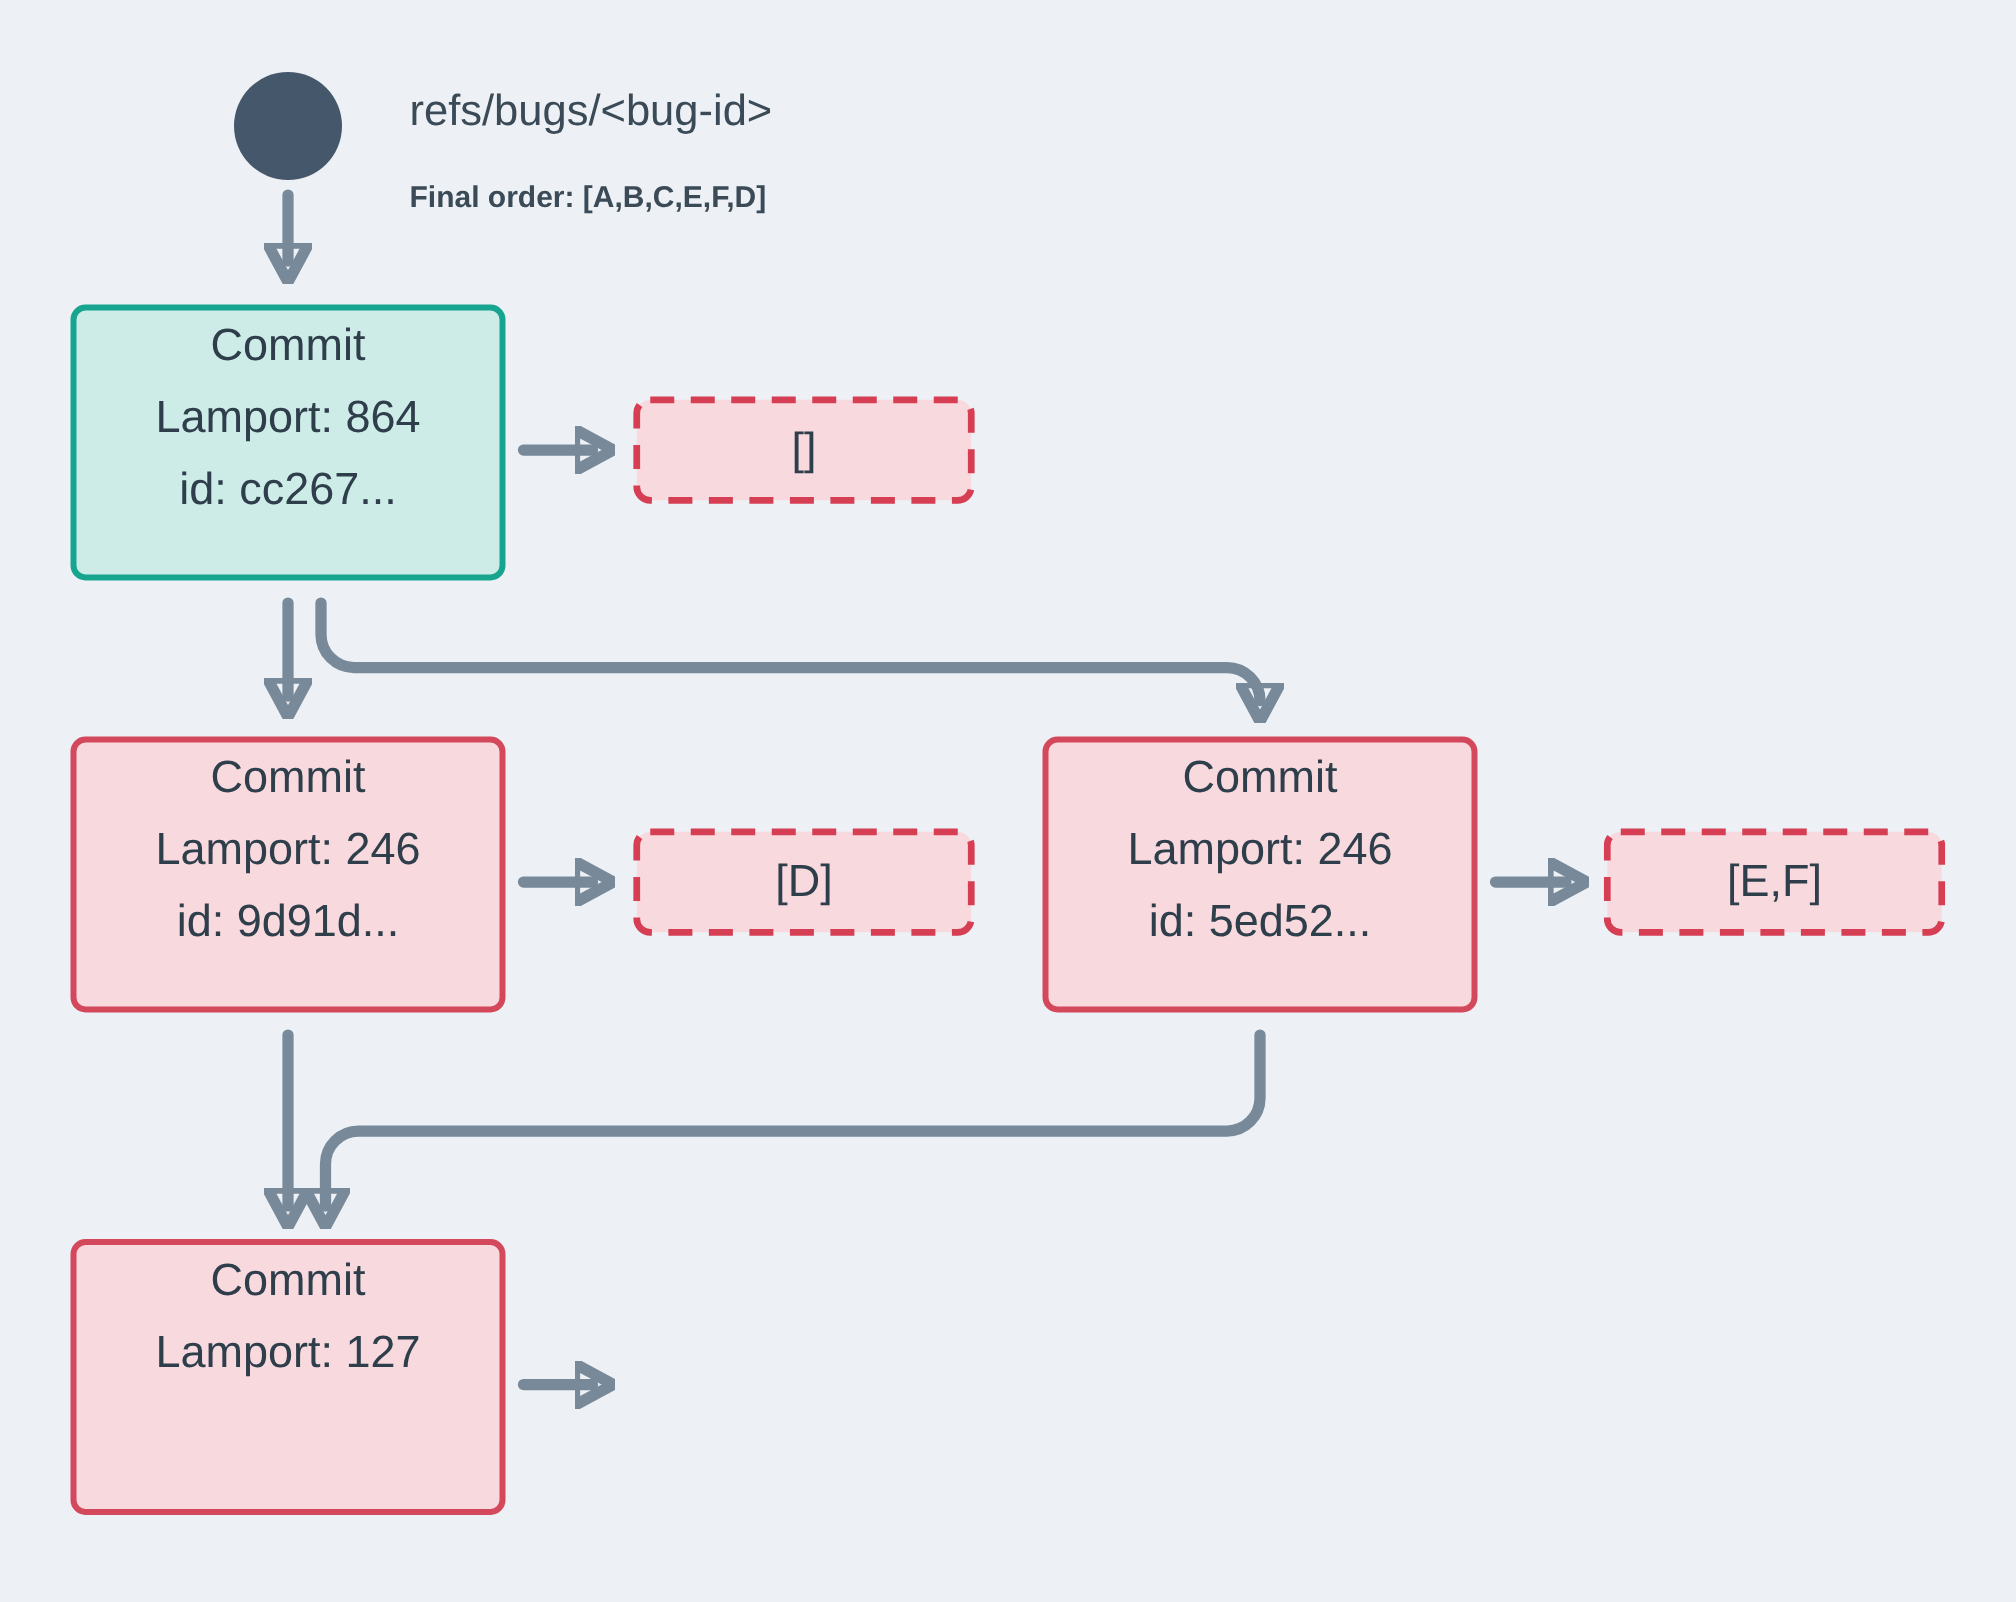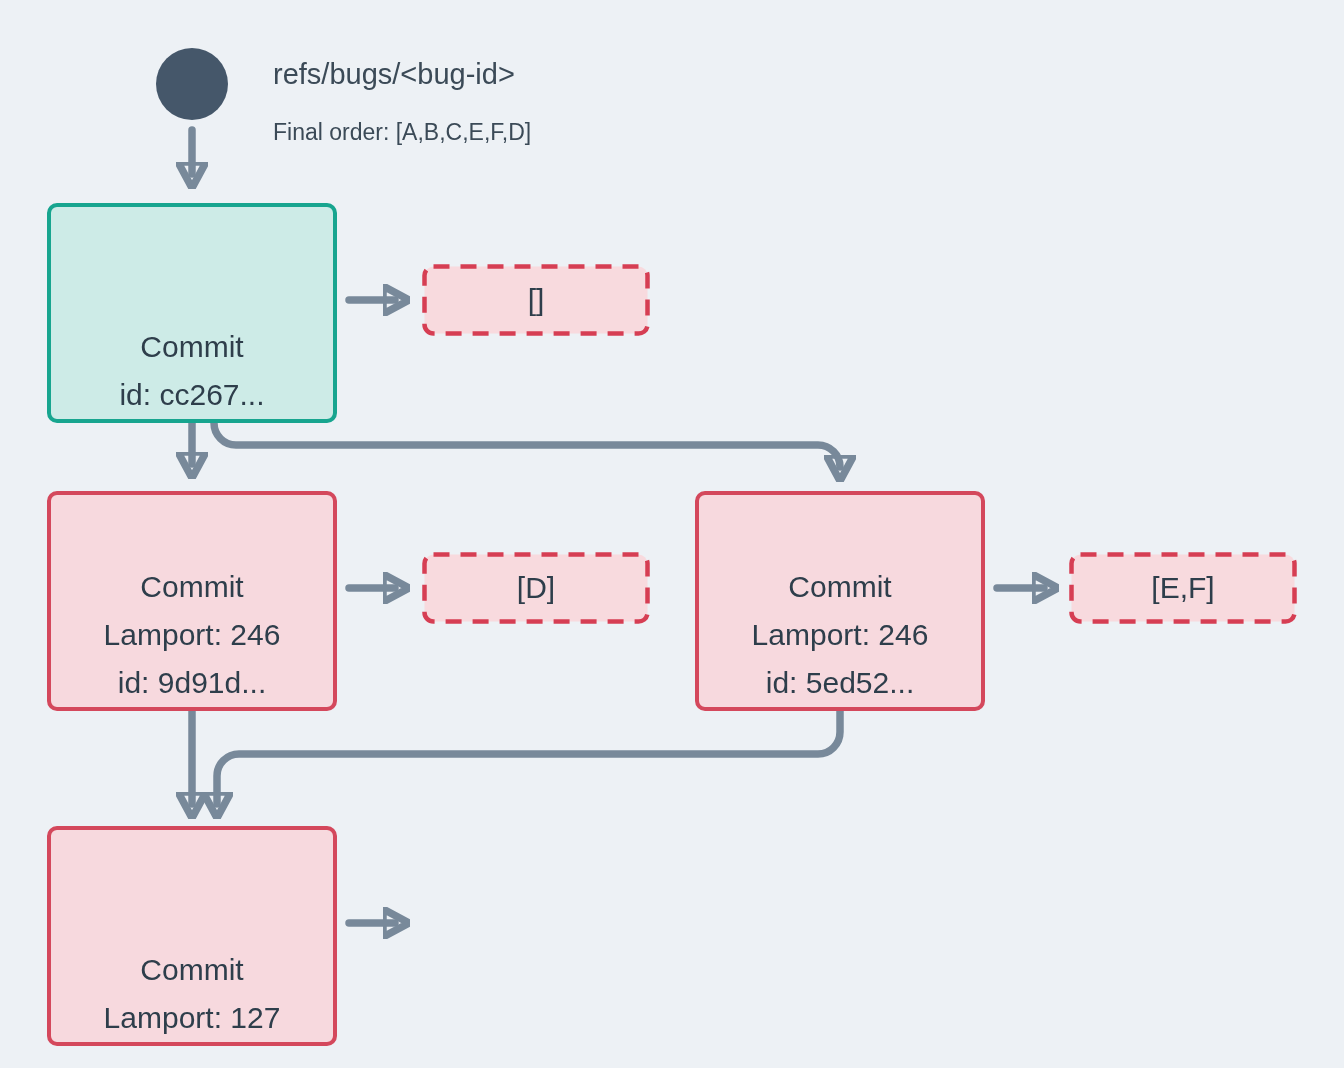--- a/index.html
+++ b/index.html
@@ -20,30 +20,30 @@
     width: 72px; height: 72px; border-radius: 50%;
     background: #45576a;
   }
   .ref-label {
     position: absolute; left: 273px; top: 56px;
     font-size: 29px; line-height: 36px; color: #3b4a57;
     white-space: pre;
   }
   .final-order {
     position: absolute; left: 273px; top: 114px;
-    font-size: 23px; line-height: 36px; font-weight: normal; color: #3b4a57;
+    font-size: 20px; line-height: 36px; font-weight: bold; color: #3b4a57;
     white-space: pre;
   }
 
   .commit-box {
     position: absolute;
-    width: 290px; height: 220px;
+    width: 290px; height: 184px;
     border-radius: 10px;
     display: flex; flex-direction: column;
-    justify-content: flex-end; align-items: center;
+    justify-content: flex-start; align-items: center;
     text-align: center;
   }
   .commit-box .line {
     font-size: 30px; line-height: 48px; color: #2e3e4b; white-space: pre;
   }
   .commit-box.teal { background: #cdebe7; border: 4px solid #17a58f; }
   .commit-box.red  { background: #f7d9de; border: 4px solid #d4485c; }
 
   .pos-head      { left: 47px;  top: 203px; }
   .pos-mid-left  { left: 47px;  top: 491px; }
@@ -86,20 +86,21 @@
     <path d="M840,690 V732 A22,22 0 0 1 818,754 H239 A22,22 0 0 0 217,776 V804" marker-end="url(#ah)"></path>
     <path d="M349,923 H395" marker-end="url(#ah)"></path>
   </svg>
 
   <div class="ref-circle"></div>
   <div class="ref-label">refs/bugs/&lt;bug-id&gt;</div>
   <div class="final-order">Final order: [A,B,C,E,F,D]</div>
 
   <div class="commit-box teal pos-head">
     <div class="line">Commit</div>
+    <div class="line">Lamport: 864</div>
     <div class="line">id: cc267...</div>
   </div>
 
   <div class="payload-box pos-p-head">
     <svg class="dash" viewBox="0 0 228 72" preserveAspectRatio="none">
       <rect x="2.5" y="2.5" width="223" height="67" rx="9" fill="#f8dade" stroke="#d63e53" stroke-width="4.5" stroke-dasharray="16 11"></rect>
     </svg>
     <span class="payload-text">[]</span>
   </div>
 

